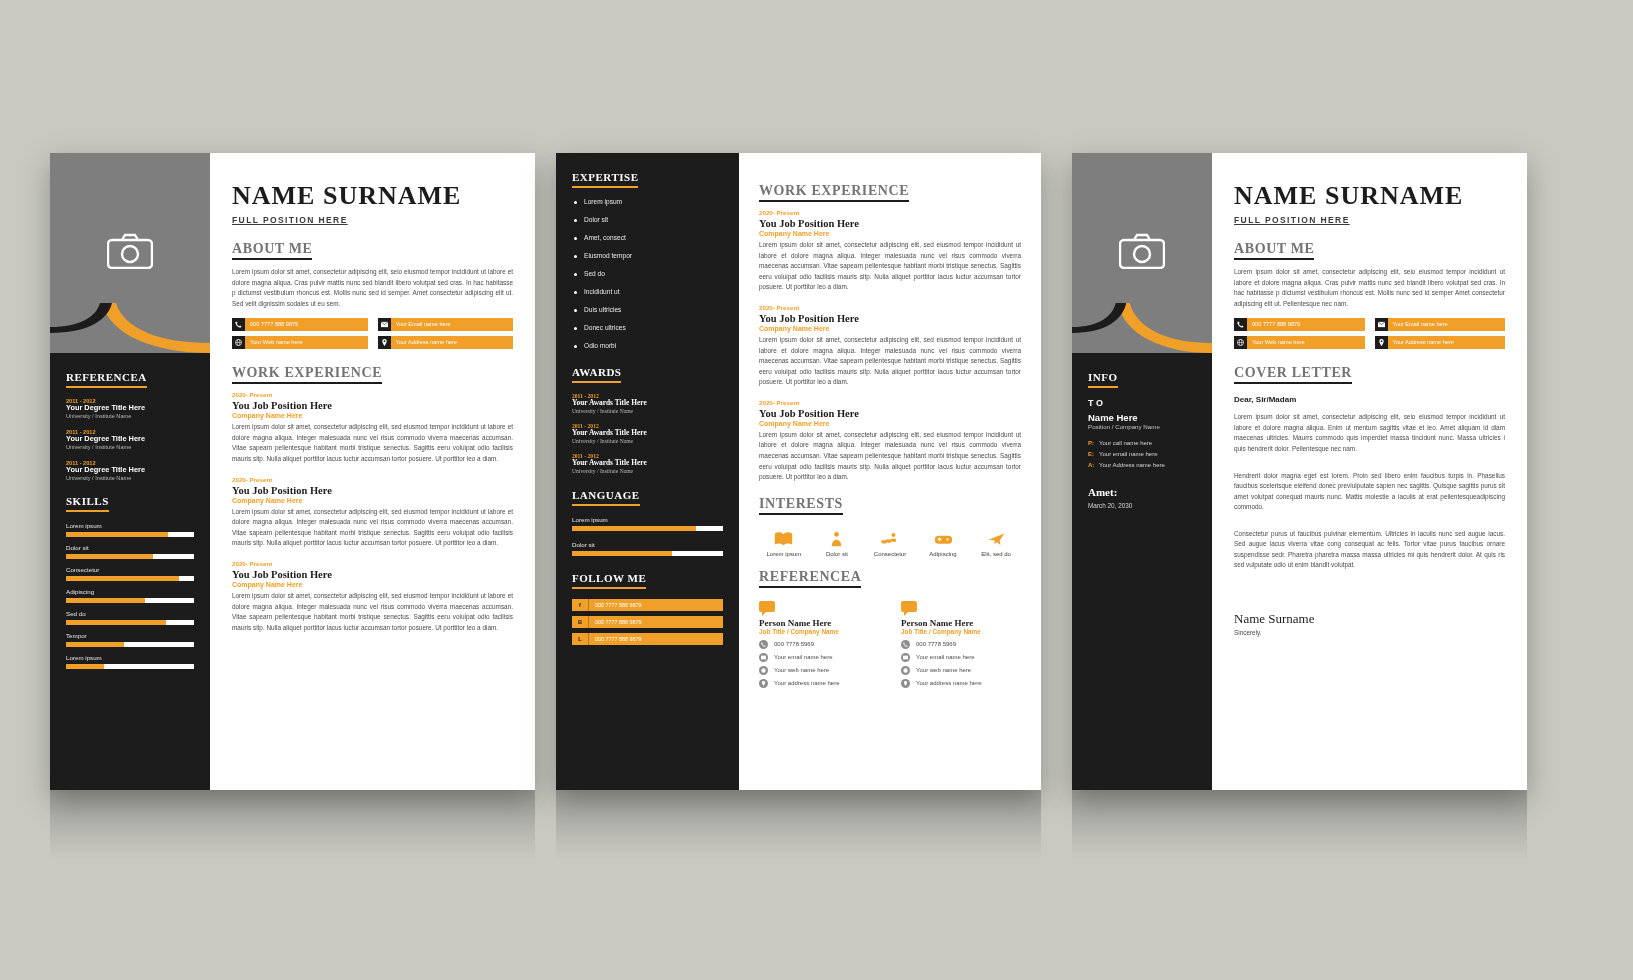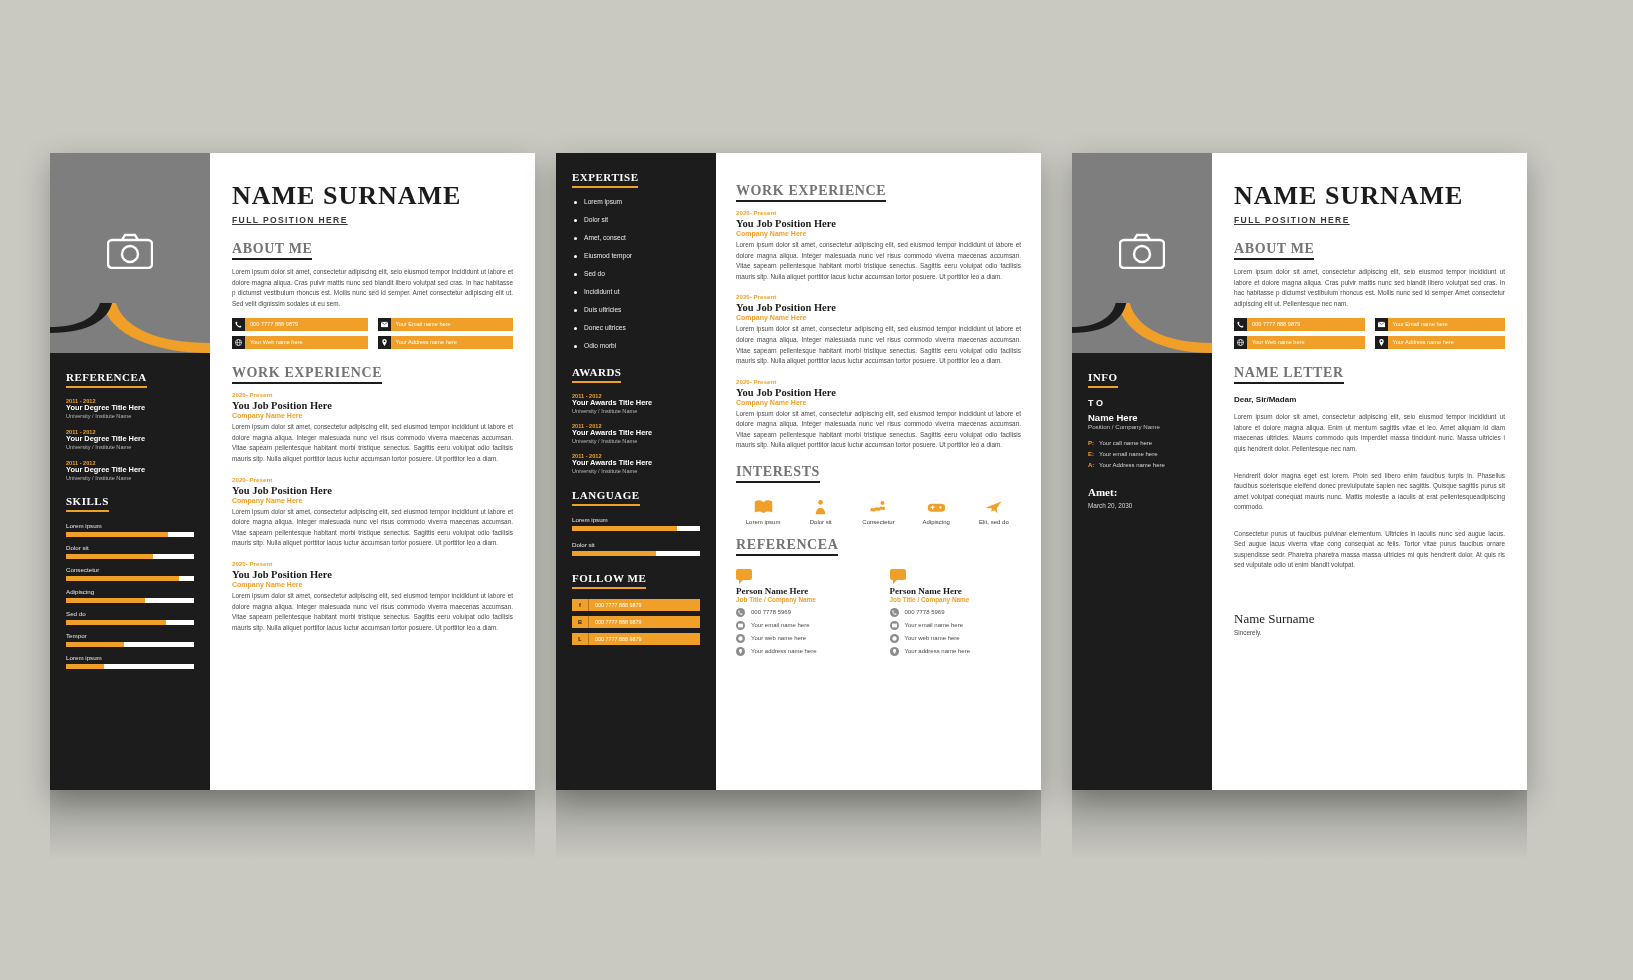--- a/index.html
+++ b/index.html
@@ -53,26 +53,26 @@
   .edu-item .yr{color:#f0a028;font-size:5.6px;font-weight:bold;}
   .edu-item .t{font-size:7.4px;font-weight:bold;color:#fff;line-height:1.2;}
   .edu-item .s{font-size:5.6px;color:#b9b9b9;}
 
   .skill{margin-bottom:7px;}
   .skill .lbl{font-size:6.2px;color:#e6e6e6;margin-bottom:3px;}
   .bar{height:5px;background:#fff;position:relative;}
   .bar i{position:absolute;left:0;top:0;bottom:0;background:#f0a028;display:block;}
 
   
-  .p2-left{width:160px;}
+  .p2-left{width:183px;}
   .p2-right{flex:1;background:#fff;color:#1c1c1c;padding:28px 20px 10px 20px;box-sizing:border-box;}
   .bullet{display:flex;align-items:flex-start;font-size:6.6px;color:#e9e9e9;margin-bottom:11px;}
   .bullet b{width:3px;height:3px;border-radius:50%;background:#fff;margin:3px 7px 0 2px;flex:0 0 auto;}
 
-  .aw-item{margin-bottom:9px;}
+  .aw-item{margin-bottom:9px;font-family:Liberation Serif, serif;}
   .aw-item .yr{color:#f0a028;font-size:5.6px;font-weight:bold;}
   .aw-item .t{font-size:7.4px;font-weight:bold;color:#fff;line-height:1.2;}
   .aw-item .s{font-size:5.6px;color:#b9b9b9;}
 
   .lang{margin-bottom:10px;}
   .lang .lbl{font-size:6.2px;color:#e9e9e9;margin-bottom:3px;}
 
   .follow{display:flex;align-items:center;height:12px;margin-bottom:5px;}
   .follow .k{width:16px;background:#f0a028;color:#1c1c1c;font-size:5.6px;font-weight:bold;
              line-height:12px;text-align:center;flex:0 0 auto;}
@@ -567,21 +567,21 @@
       <div class="cpill">
         <span class="ico">
             <svg viewBox="0 0 12 16">
               <path d="M6 0C3 0 1 2 1 5c0 4 5 11 5 11s5-7 5-11c0-3-2-5-5-5zm0 7a2 2 0 110-4 2 2 0 010 4z"></path>
             </svg>
           </span>
         <span class="val">Your Address name here</span>
       </div>
     </div>
 
-    <div class="sec-h under">NAME LETTER</div>
+    <div class="sec-h under">COVER LETTER</div>
     <div class="salute">Dear, Sir/Madam</div>
     <p class="body-txt" style="margin-bottom:16px;">Lorem ipsum dolor sit amet, consectetur adipiscing elit, seio eiusmod tempor incididunt ut labore et dolore magna aliqua. Enim ut mentum sagittis vitae et leo. Amet aliquam id diam maecenas ultricies. Maurrs commodo quis imperdiet massa tincidunt nunc. Massa ultricies i quis hendrerit dolor. Pellentesque nec nam.</p>
     <p class="body-txt" style="margin-bottom:16px;">Hendrerit dolor magna eget est lorem. Proin sed libero enim faucibus turpis in. Phasellus faucibus scelerisque eleifend donec previulputate sapien nec sagittis. Quisque sagittis purus sit amet volutpat conequat mauris nunc. Mattis molestie a iaculis at erat pellentesqueadipiscing commodo.</p>
     <p class="body-txt" style="margin-bottom:40px;">Consectetur purus ut faucibus pulvinar elementum. Ultricies in iaculis nunc sed augue lacus. Sed augue lacus viverra vitae cong consequat ac felis. Tortor vitae purus faucibus ornare suspendisse sedr. Pharetra pharetra massa massa ultricies mi quis hendrerit dolor. At quis ris sed vulputate odio ut enim blandit volutpat.</p>
     <div class="sign-n">Name Surname</div>
     <div class="sign-s">Sincerely.</div>
   </div>
 </div>
 
 </body></html>

